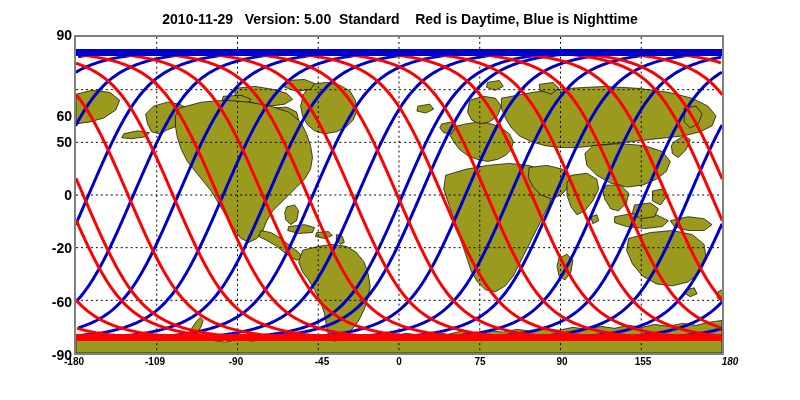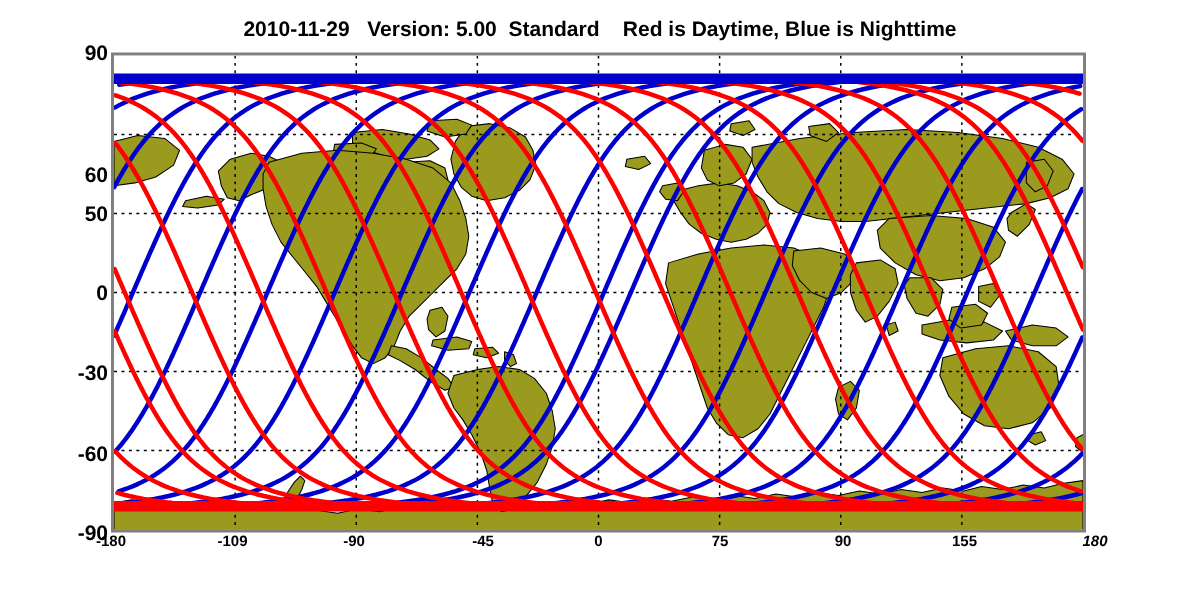--- a/index.html
+++ b/index.html
@@ -265,21 +265,21 @@
             <path d="M0,302.34 L650,302.34" fill="none" stroke="#ff0000" stroke-width="3"></path>
           </g>
       </g>
     </svg>
   </div>
 
   <div class="ytick" style="top:28px;">90</div>
   <div class="ytick" style="top:81px;margin-top:28px;">60</div>
   <div class="ytick" style="top:135px;">50</div>
   <div class="ytick" style="top:188px;">0</div>
-  <div class="ytick" style="top:241px;">-30</div>
+  <div class="ytick" style="top:241px;">-20</div>
   <div class="ytick" style="top:295px;">-60</div>
   <div class="ytick" style="top:348px;">-90</div>
 
   <div class="xtick" style="left:44px;">-180</div>
   <div class="xtick" style="left:125px;">-109</div>
   <div class="xtick" style="left:206px;">-90</div>
   <div class="xtick" style="left:292px;">-45</div>
   <div class="xtick" style="left:369px;">0</div>
   <div class="xtick" style="left:450px;">75</div>
   <div class="xtick" style="left:532px;">90</div>

